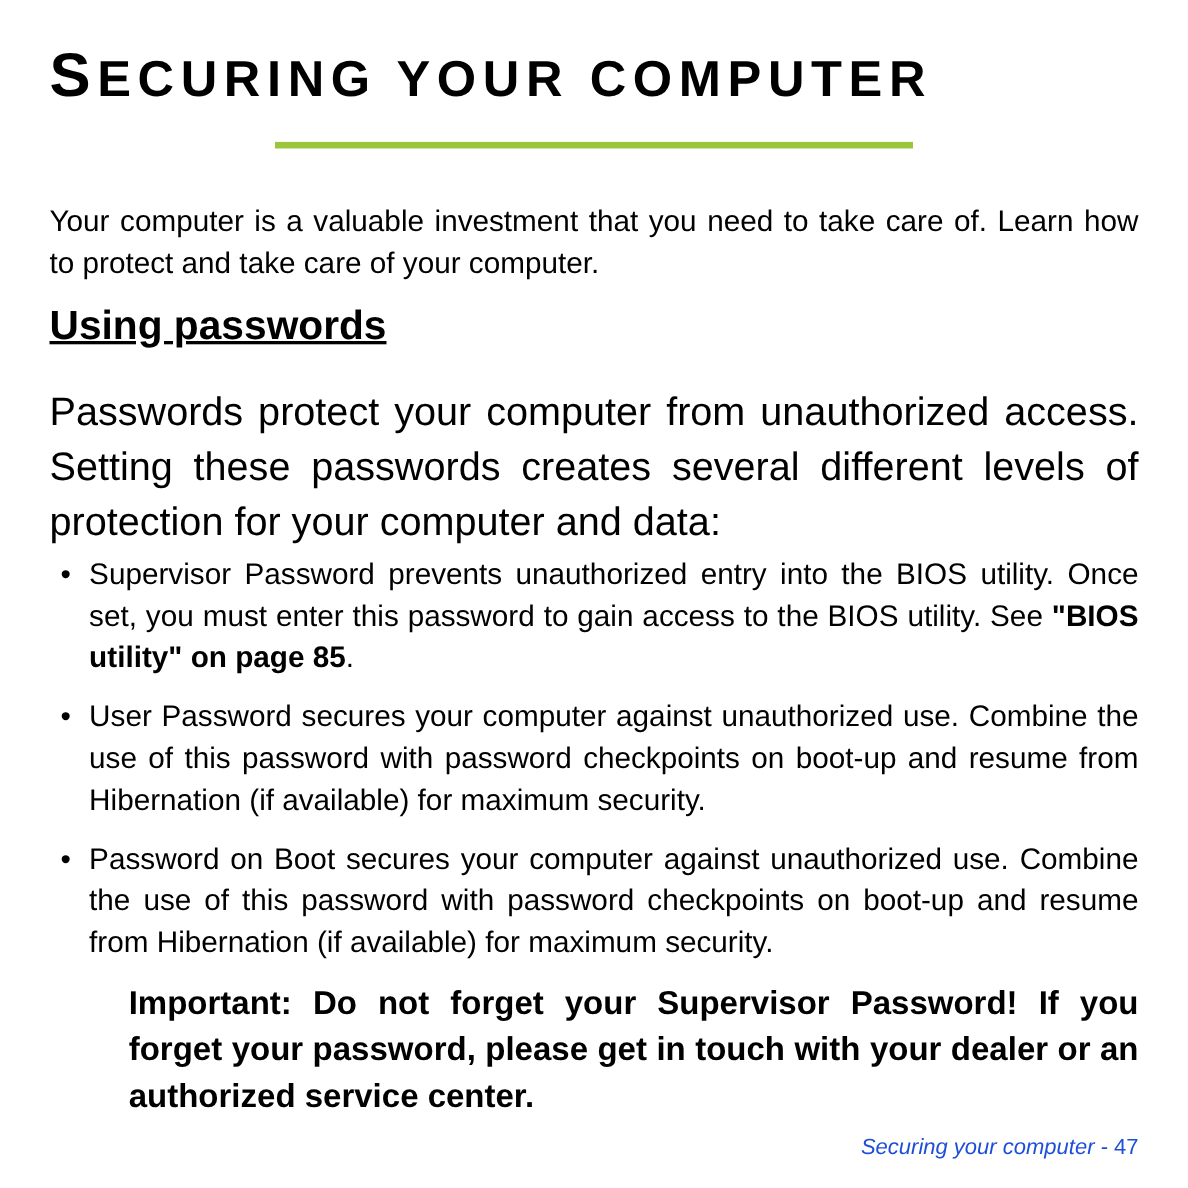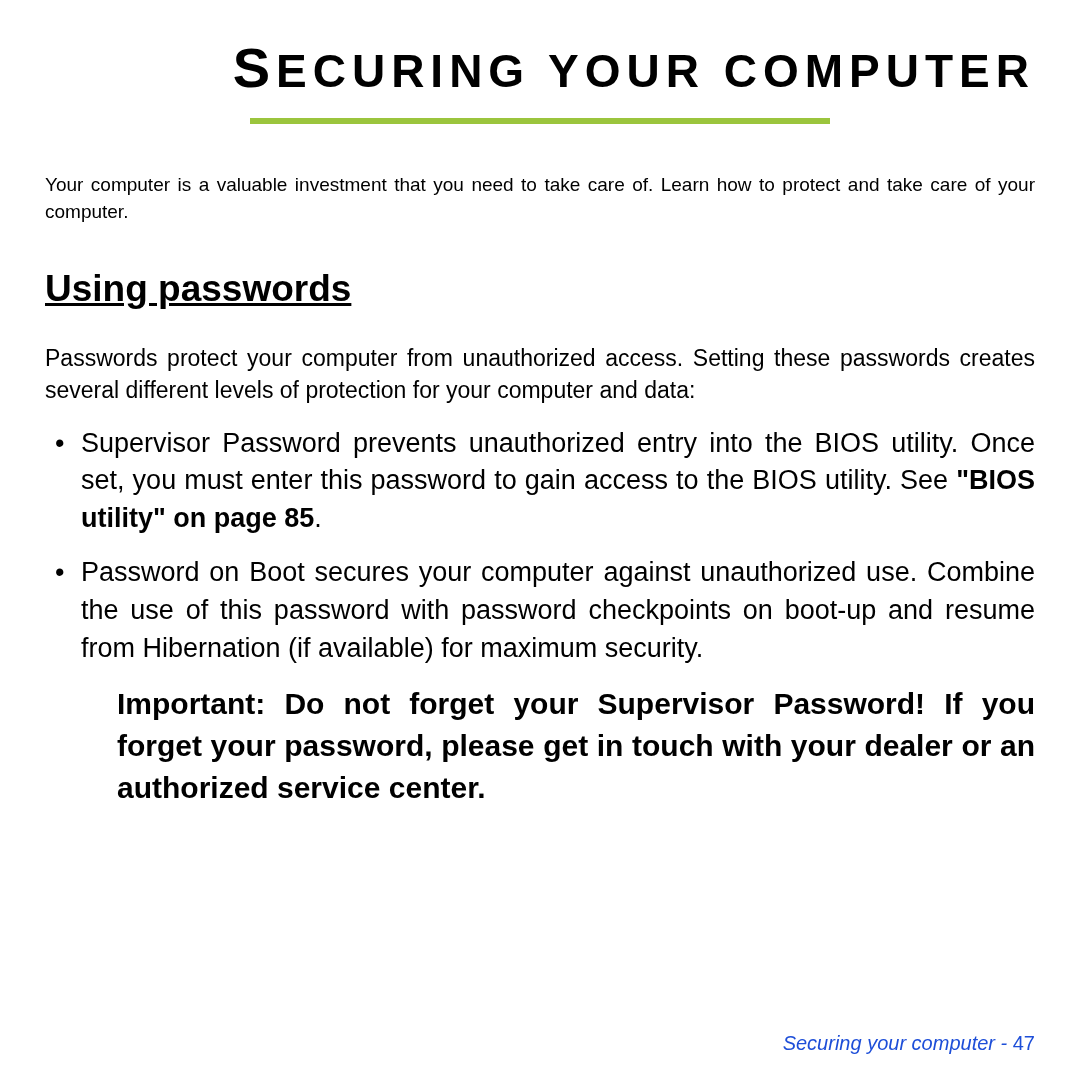--- a/index.html
+++ b/index.html
@@ -13,49 +13,49 @@
       font-family: Arial, Helvetica, sans-serif;
       background: #ffffff;
       color: #000000;
       padding: 35px 45px 25px 45px;
       position: relative;
     }
     .page-title {
       font-size: 46px;
       font-weight: bold;
       letter-spacing: 6px;
-      text-align: right;
-      margin-bottom: 18px;
+      text-align: left;
+      margin-bottom: 29px;
     }
     .page-title .first-cap {
       font-size: 56px;
     }
     .title-underline {
       height: 6px;
       background: #9bc53d;
       width: 580px;
       margin: 0 auto 48px auto;
     }
     .intro-para {
-      font-size: 19px;
+      font-size: 27px;
       line-height: 1.4;
       text-align: justify;
-      margin-bottom: 43px;
+      margin-bottom: 16px;
     }
     .section-heading {
       font-size: 37px;
       font-weight: bold;
       text-decoration: underline;
       margin-bottom: 32px;
     }
     .section-para {
-      font-size: 23px;
+      font-size: 36px;
       line-height: 1.4;
       text-align: justify;
-      margin-bottom: 18px;
+      margin-bottom: 4px;
     }
     .bullet-list {
       list-style: none;
       padding-left: 0;
     }
     .bullet-list li {
       font-size: 27px;
       line-height: 1.4;
       text-align: justify;
       margin-bottom: 16px;
@@ -103,20 +103,23 @@
 
 <h2 class="section-heading">Using passwords</h2>
 
 <p class="section-para">Passwords protect your computer from unauthorized access. Setting these passwords creates several different levels of protection for your computer and data:</p>
 
 <ul class="bullet-list">
   <li>
     <span>Supervisor Password prevents unauthorized entry into the BIOS utility. Once set, you must enter this password to gain access to the BIOS utility. See </span><span class="bold-ref">"BIOS utility" on page 85</span><span>.</span>
   </li>
   <li>
+    <span>User Password secures your computer against unauthorized use. Combine the use of this password with password checkpoints on boot-up and resume from Hibernation (if available) for maximum security.</span><span class="bold-ref"></span><span></span>
+  </li>
+  <li>
     <span>Password on Boot secures your computer against unauthorized use. Combine the use of this password with password checkpoints on boot-up and resume from Hibernation (if available) for maximum security.</span><span class="bold-ref"></span><span></span>
   </li>
 </ul>
 
 <p class="important-note">Important: Do not forget your Supervisor Password! If you forget your password, please get in touch with your dealer or an authorized service center.</p>
 
 <div class="footer">
   <span>Securing your computer -</span><span class="pagenum">  47</span>
 </div>
 

